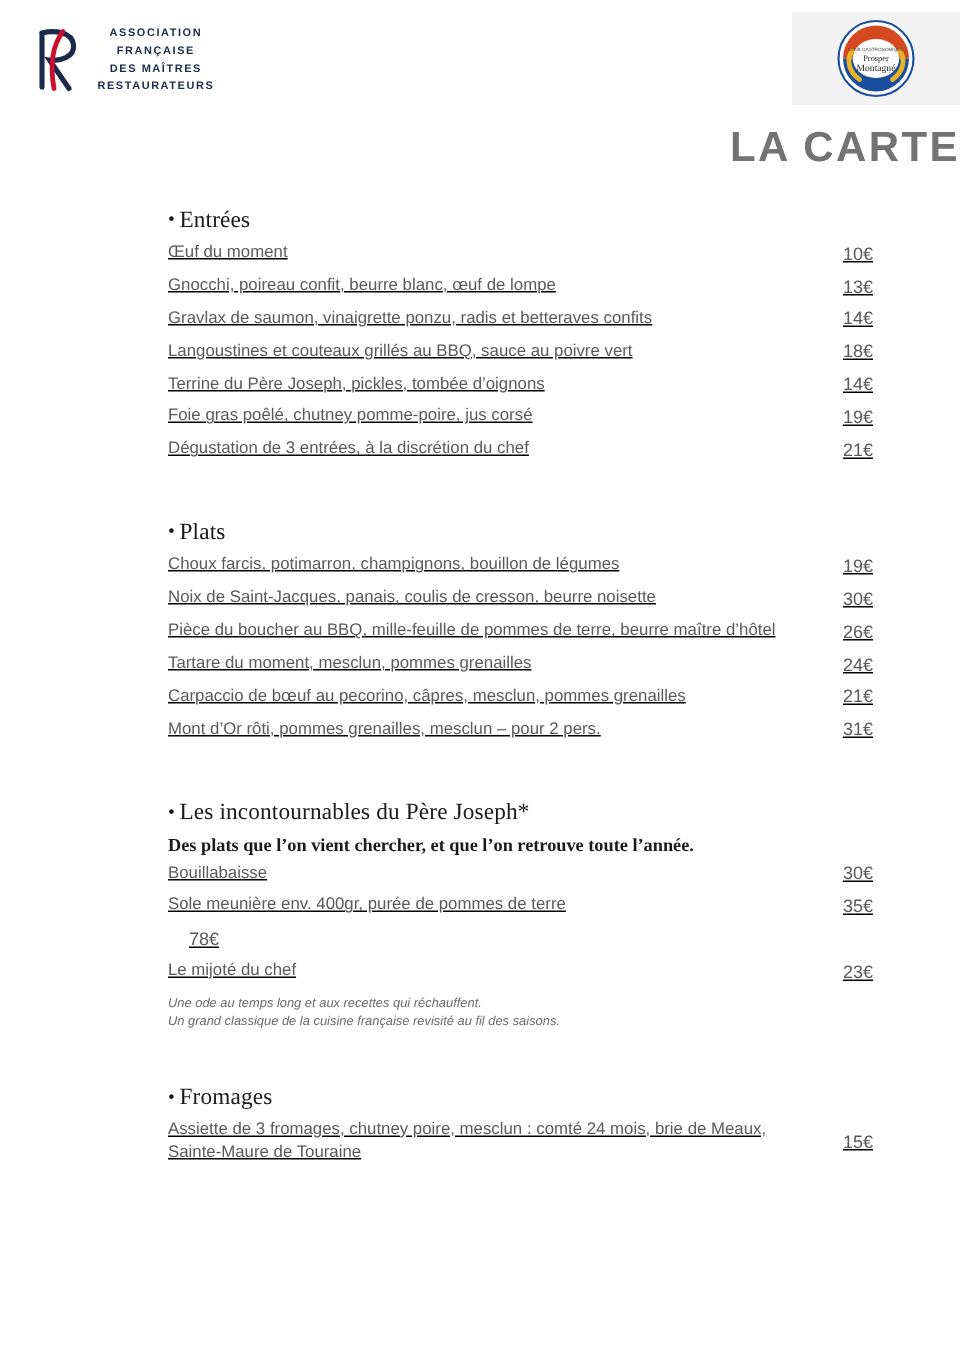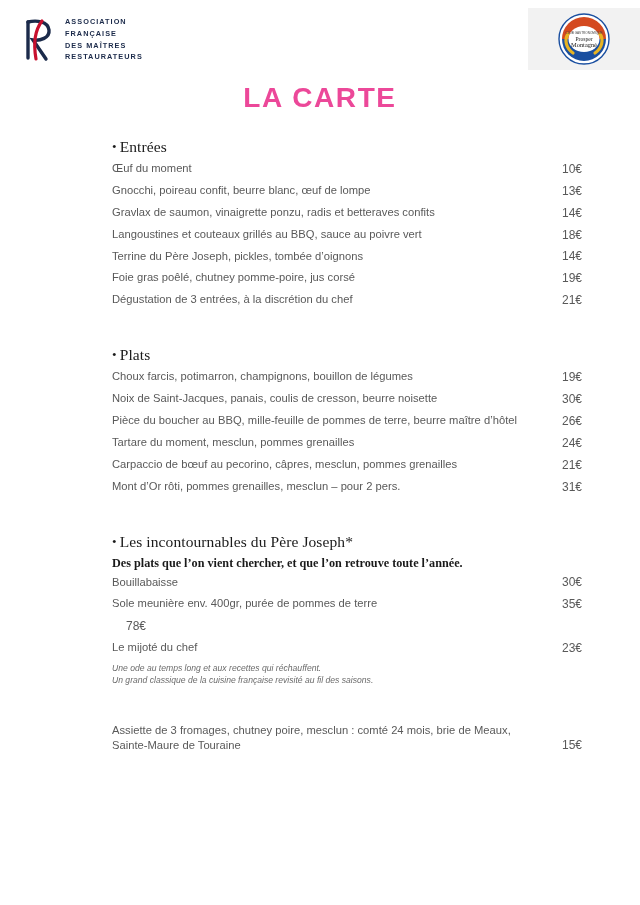--- a/index.html
+++ b/index.html
@@ -12,20 +12,21 @@
     height: 905px;
     position: relative;
     font-family: "Liberation Sans", sans-serif;
     overflow: hidden;
   }
 
   
   .header {
     position: relative;
     height: 78px;
+    text-align: center;
   }
 
   .afmr-logo {
     position: absolute;
     left: 22px;
     top: 16px;
     display: flex;
     align-items: center;
     gap: 9px;
   }
@@ -57,26 +58,26 @@
     position: absolute;
     left: 50%;
     top: 50%;
     transform: translate(-50%, -50%);
     width: 54px;
     height: 54px;
   }
 
   
   .page-title {
-    text-align: center;
+    text-align: right;
     font-family: "Liberation Sans", sans-serif;
     font-size: 28px;
     font-weight: bold;
     letter-spacing: 1.6px;
-    color: #ec4899;
+    color: #737373;
     margin: 4px 0 0 0;
   }
 
   
   .menu {
     position: absolute;
     left: 112px;
     top: 126px;
     width: 470px;
   }
@@ -101,23 +102,24 @@
   .section-sub {
     font-family: "Liberation Serif", serif;
     font-size: 12.2px;
     font-weight: bold;
     color: #1a1a1a;
     margin: 0 0 4px 0;
   }
 
   .item {
     display: flex;
-    align-items: flex-end;
+    align-items: center;
     justify-content: space-between;
     margin-bottom: 7px;
+    text-decoration: underline;
   }
   .item-name {
     font-family: "Liberation Sans", sans-serif;
     font-size: 11.2px;
     color: #595959;
     line-height: 1.33;
     max-width: 420px;
     letter-spacing: 0.01px;
   }
   .item-price {
@@ -270,19 +272,22 @@
     </div>
     <div class="note">
       <div>Une ode au temps long et aux recettes qui réchauffent.</div>
       <div>Un grand classique de la cuisine française revisité au fil des saisons.</div>
     </div>
   </div>
 
   <div class="gap-md"></div>
 
   <div class="section">
+    <div class="section-heading">
+      <span class="bullet">•</span><span>Fromages</span>
+    </div>
     <div class="item">
       <div class="item-name">Assiette de 3 fromages, chutney poire, mesclun : comté 24 mois, brie de Meaux, Sainte-Maure de Touraine</div>
       <div class="item-price">15€</div>
     </div>
   </div>
 
 </div>
 
 </body></html>

